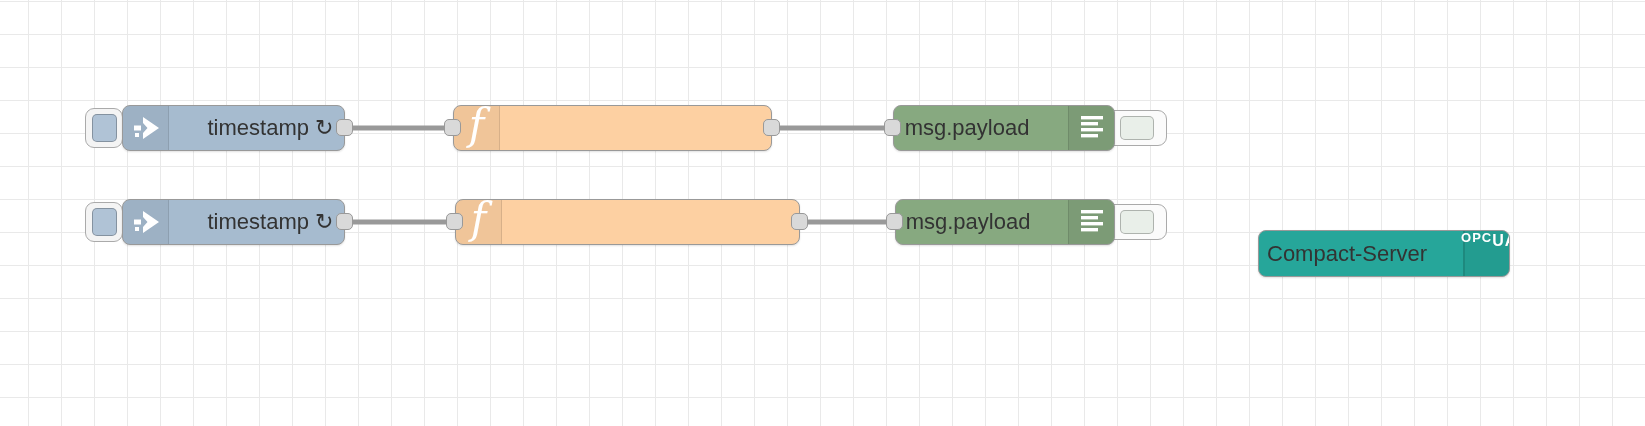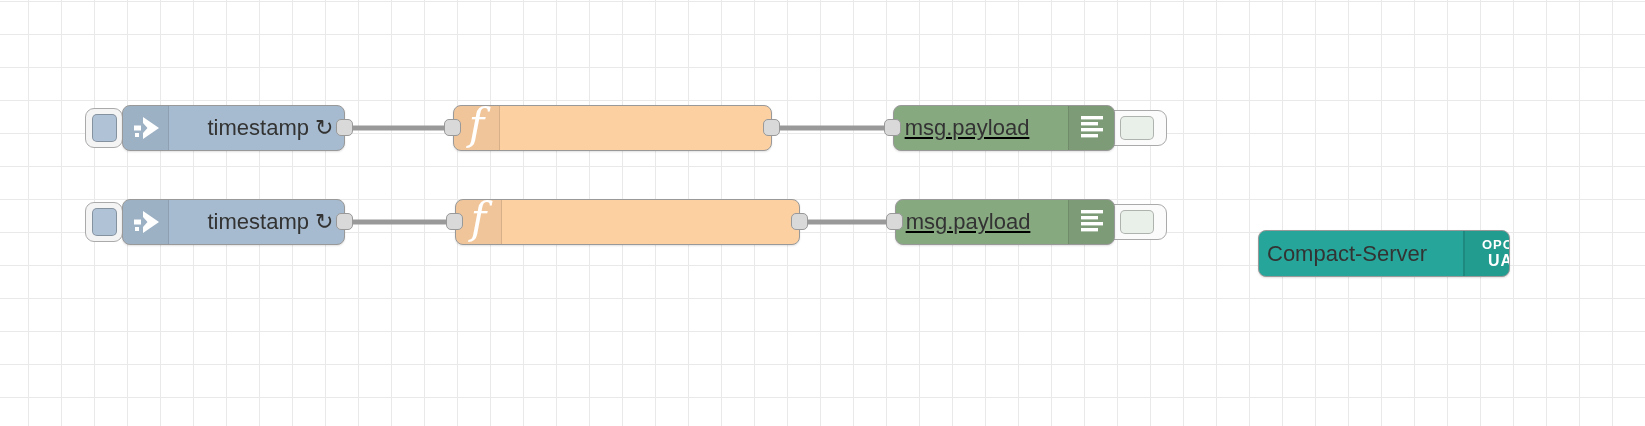--- a/index.html
+++ b/index.html
@@ -38,21 +38,21 @@
     border: 1.5px solid var(--node_border, #999999);
     border-radius: 8px;
     box-sizing: border-box;
     box-shadow: 0 1px 2px rgba(0,0,0,0.12);
     overflow: hidden;
     cursor: move;
     gap: 28px;
   }
   .node-inject   { background: var(--inject_fill,  #a6bbcf); }
   .node-function { background: var(--function_fill,#fdd0a2); }
-  .node-debug    { background: var(--debug_fill,   #87a980); text-decoration: underline; }
+  .node-debug    { background: var(--debug_fill,   #87a980); }
   .node-opcua    { background: var(--opcua_fill,   #26a69a); }
 
   .icon-region {
     width: 45px;
     flex: 0 0 45px;
     display: flex; align-items: center; justify-content: center;
     background: rgba(0,0,0,0.05);
     border-right: 1px solid rgba(0,0,0,0.10);
   }
   .icon-region.right {
@@ -73,22 +73,22 @@
   .fn-glyph {
     font-family: "DejaVu Serif", serif;
     font-style: italic;
     font-size: 42px;
     color: #ffffff;
     line-height: 1;
     transform: translateY(-3px);
   }
   .opcua-badge {
     width: 48px; flex: 0 0 48px;
-    display: flex; flex-direction: column;
-    align-items: flex-end; justify-content: center;
+    display: flex; flex-direction: row;
+    align-items: flex-start; justify-content: center;
     background: rgba(0,0,0,0.06);
     border-left: 2px solid rgba(0,0,0,0.12);
     color: #ffffff; font-weight: bold;
   }
   .opcua-badge .l1 { font-size: 13px; line-height: 13px; letter-spacing: 1px; }
   .opcua-badge .l2 { font-size: 16px; line-height: 19px; letter-spacing: 1px; }
 
   
   .port {
     position: absolute;

